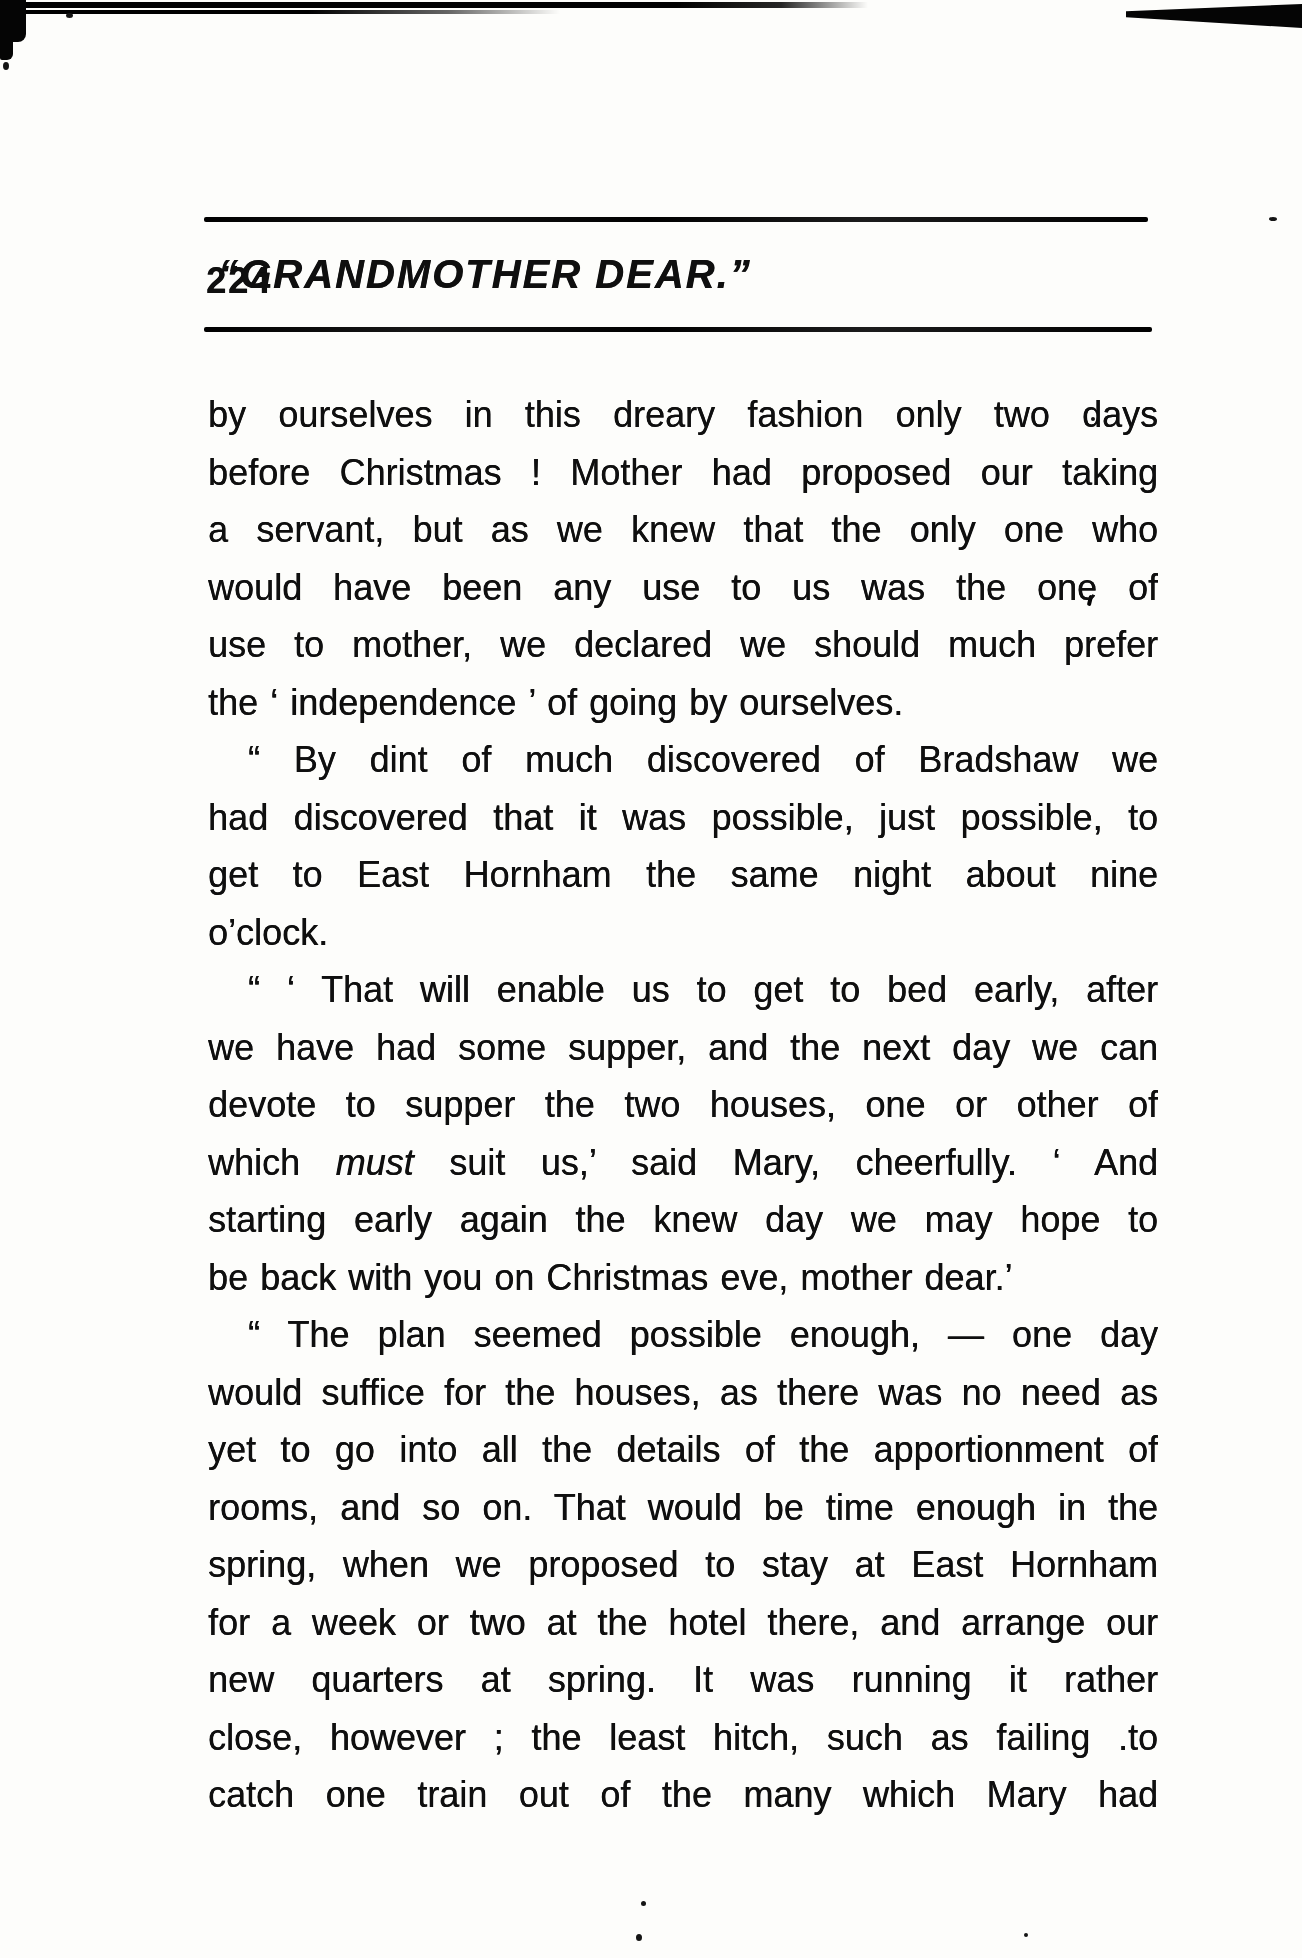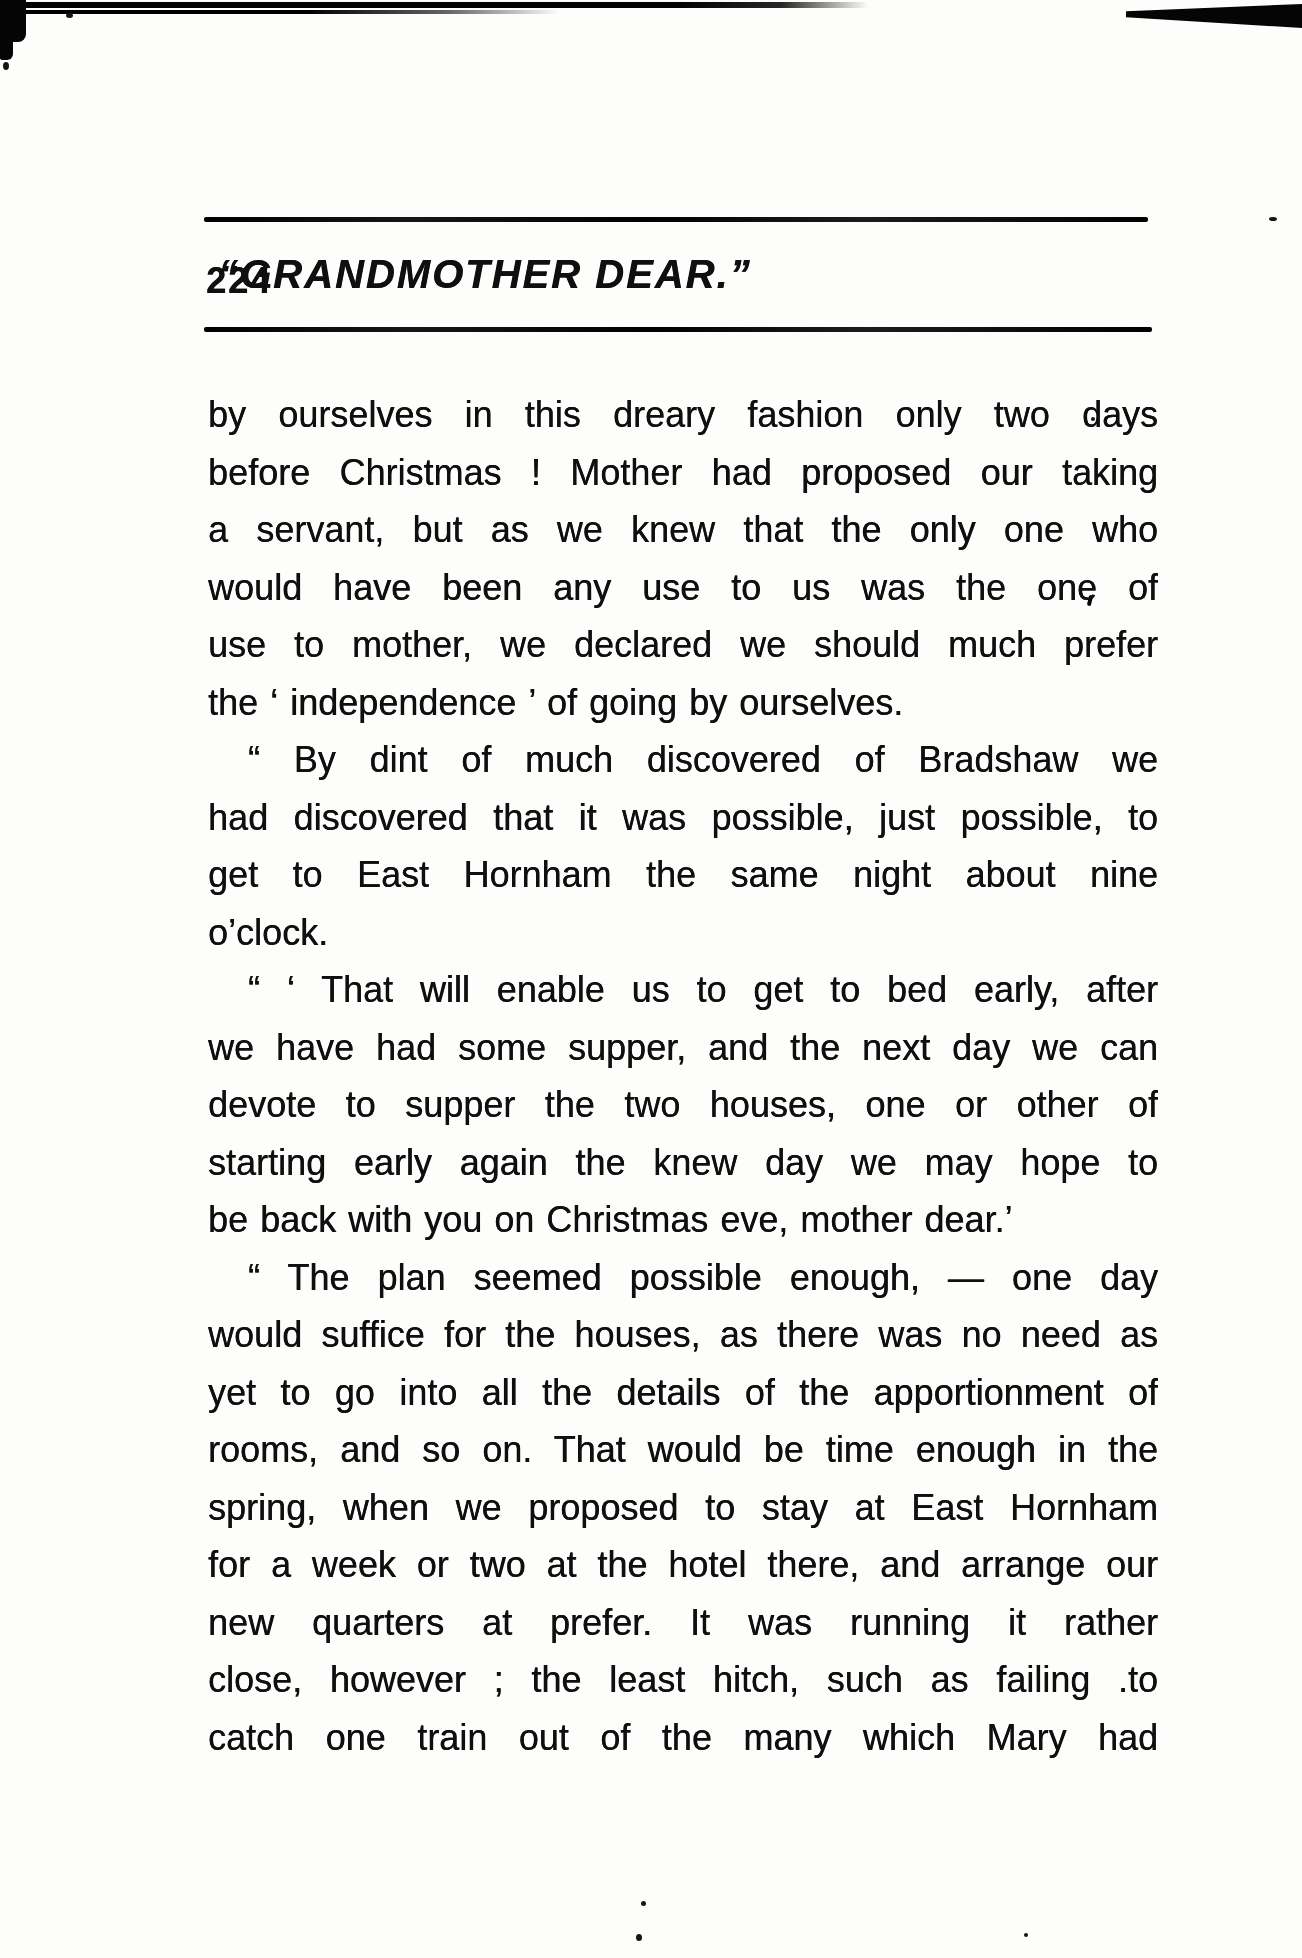--- a/index.html
+++ b/index.html
@@ -89,26 +89,27 @@
       <div class="line j"><span>would have been any use to us was the one of </span></div>
       <div class="line j"><span>use to mother, we declared we should much prefer</span></div>
       <div class="line"><span>the ‘ independence ’ of going by ourselves.</span></div>
       <div class="line j ind"><span>“ By dint of much discovered of Bradshaw we</span></div>
       <div class="line j"><span>had discovered that it was possible, just possible, to</span></div>
       <div class="line j"><span>get to East Hornham the same night about nine</span></div>
       <div class="line"><span>o’clock.</span></div>
       <div class="line j ind"><span>“ ‘ That will enable us to get to bed early, after</span></div>
       <div class="line j"><span>we have had some supper, and the next day we can</span></div>
       <div class="line j"><span>devote to supper the two houses, one or other of</span></div>
+      <div class="line j"><span>which </span><i>must</i><span> suit us,’ said Mary, cheerfully.  ‘ And</span></div>
       <div class="line j"><span>starting early again the knew day we may hope to</span></div>
       <div class="line"><span>be back with you on Christmas eve, mother dear.’</span></div>
       <div class="line j ind"><span>“ The plan seemed possible enough, — one day</span></div>
       <div class="line j"><span>would suffice for the houses, as there was no need as</span></div>
       <div class="line j"><span>yet to go into all the details of the apportionment of</span></div>
       <div class="line j"><span>rooms, and so on.  That would be time enough in the</span></div>
       <div class="line j"><span>spring, when we proposed to stay at East Hornham</span></div>
       <div class="line j"><span>for a week or two at the hotel there, and arrange our</span></div>
-      <div class="line j"><span>new quarters at prefer.  It was running it rather</span></div>
+      <div class="line j"><span>new quarters at spring.  It was running it rather</span></div>
       <div class="line j"><span>close, however ;  the least hitch, such as failing .to</span></div>
       <div class="line j"><span>catch one train out of the many which Mary had</span></div>
     </main>
 
 </div>
 
 </body></html>

